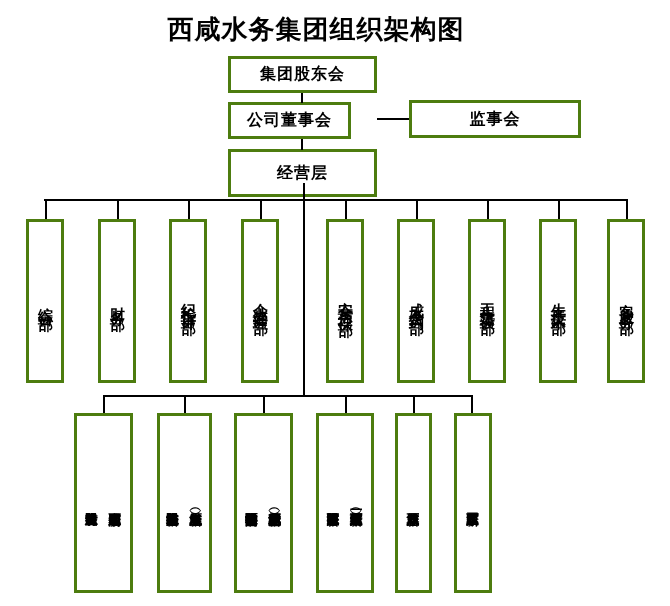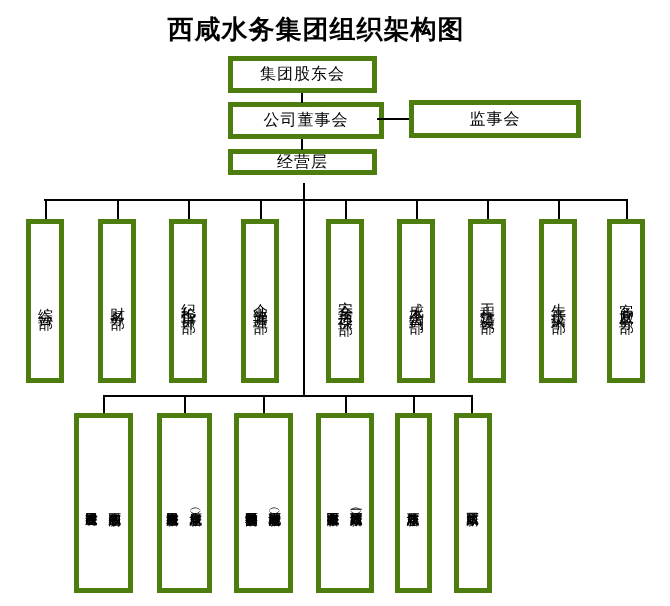--- a/index.html
+++ b/index.html
@@ -23,25 +23,26 @@
     width: 632px;
     text-align: center;
     font-size: 26px;
     font-weight: bold;
     letter-spacing: 1px;
     white-space: nowrap;
   }
   .box {
     position: absolute;
     box-sizing: border-box;
-    border: 5px solid #4d7c0f;
+    border: 3px solid #4d7c0f;
     background: #ffffff;
     display: flex;
     align-items: center;
     justify-content: center;
+    font-weight: bold;
   }
   .hnode {
     font-size: 16px;
     letter-spacing: 1px;
     white-space: nowrap;
   }
   .dept {
     top: 219px;
     width: 38px;
     height: 164px;
@@ -71,23 +72,23 @@
   .hline { height: 1.5px; }
 </style>
 </head>
 <body>
 
 <div class="canvas">
 
   <div class="title">西咸水务集团组织架构图</div>
 
   <div class="box hnode" style="left:228px; top:56px; width:149px; height:37px;">集团股东会</div>
-  <div class="box hnode" style="left:228px; top:102px; width:156px; height:37px;">公司董事会</div>
+  <div class="box hnode" style="left:228px; top:102px; width:123px; height:37px;">公司董事会</div>
   <div class="box hnode" style="left:409px; top:100px; width:172px; height:38px;">监事会</div>
-  <div class="box hnode" style="left:228px; top:149px; width:149px; height:26px;">经营层</div>
+  <div class="box hnode" style="left:228px; top:149px; width:149px; height:48px;">经营层</div>
 
   <div class="vline" style="left:301px; top:93px; height:10px;"></div>
   <div class="vline" style="left:301px; top:139px; height:11px;"></div>
   <div class="hline" style="left:377px; top:118px; width:32px;"></div>
   <div class="vline" style="left:303px; top:183px; height:213px;"></div>
 
   <div class="hline" style="left:44px; top:199px; width:584px;"></div>
   <div class="vline" style="left:45px;  top:199px; height:20px;"></div>
   <div class="vline" style="left:117px; top:199px; height:20px;"></div>
   <div class="vline" style="left:188px; top:199px; height:20px;"></div>

